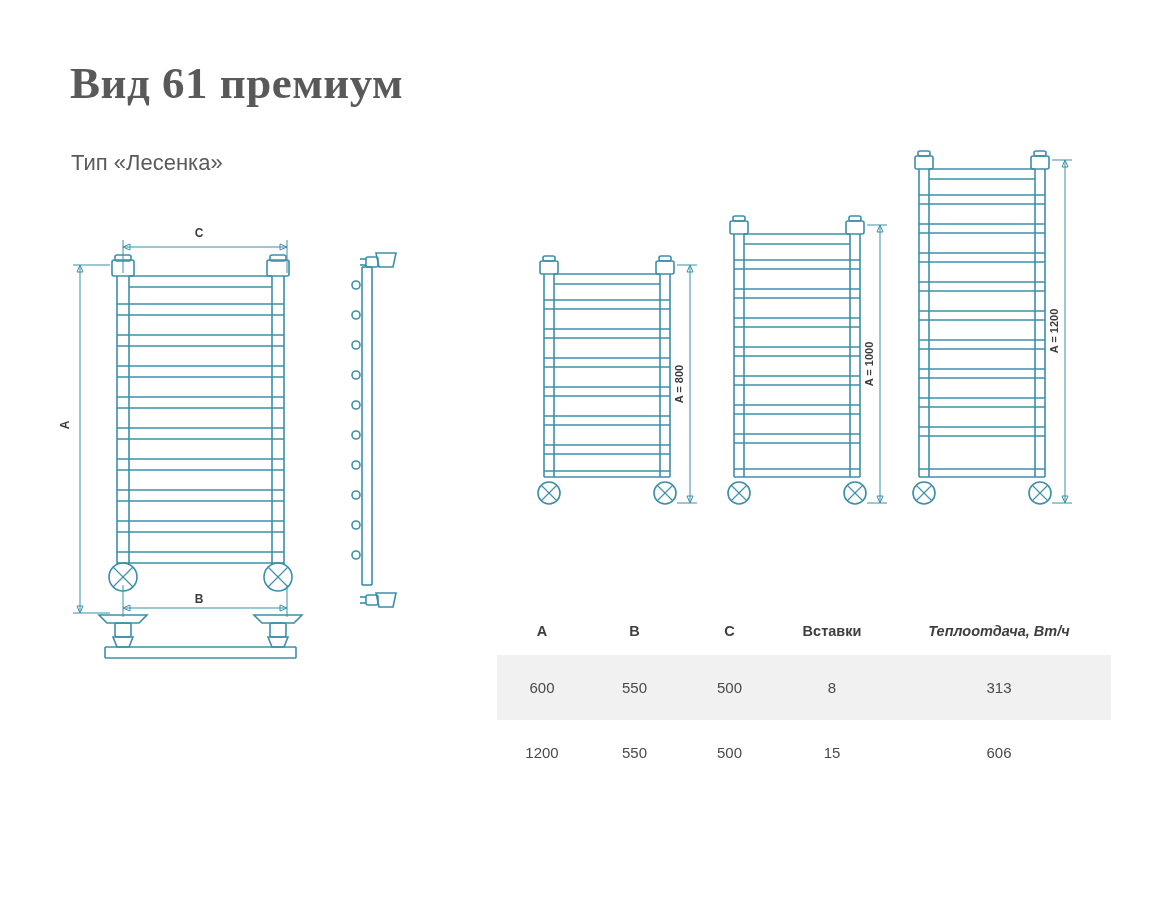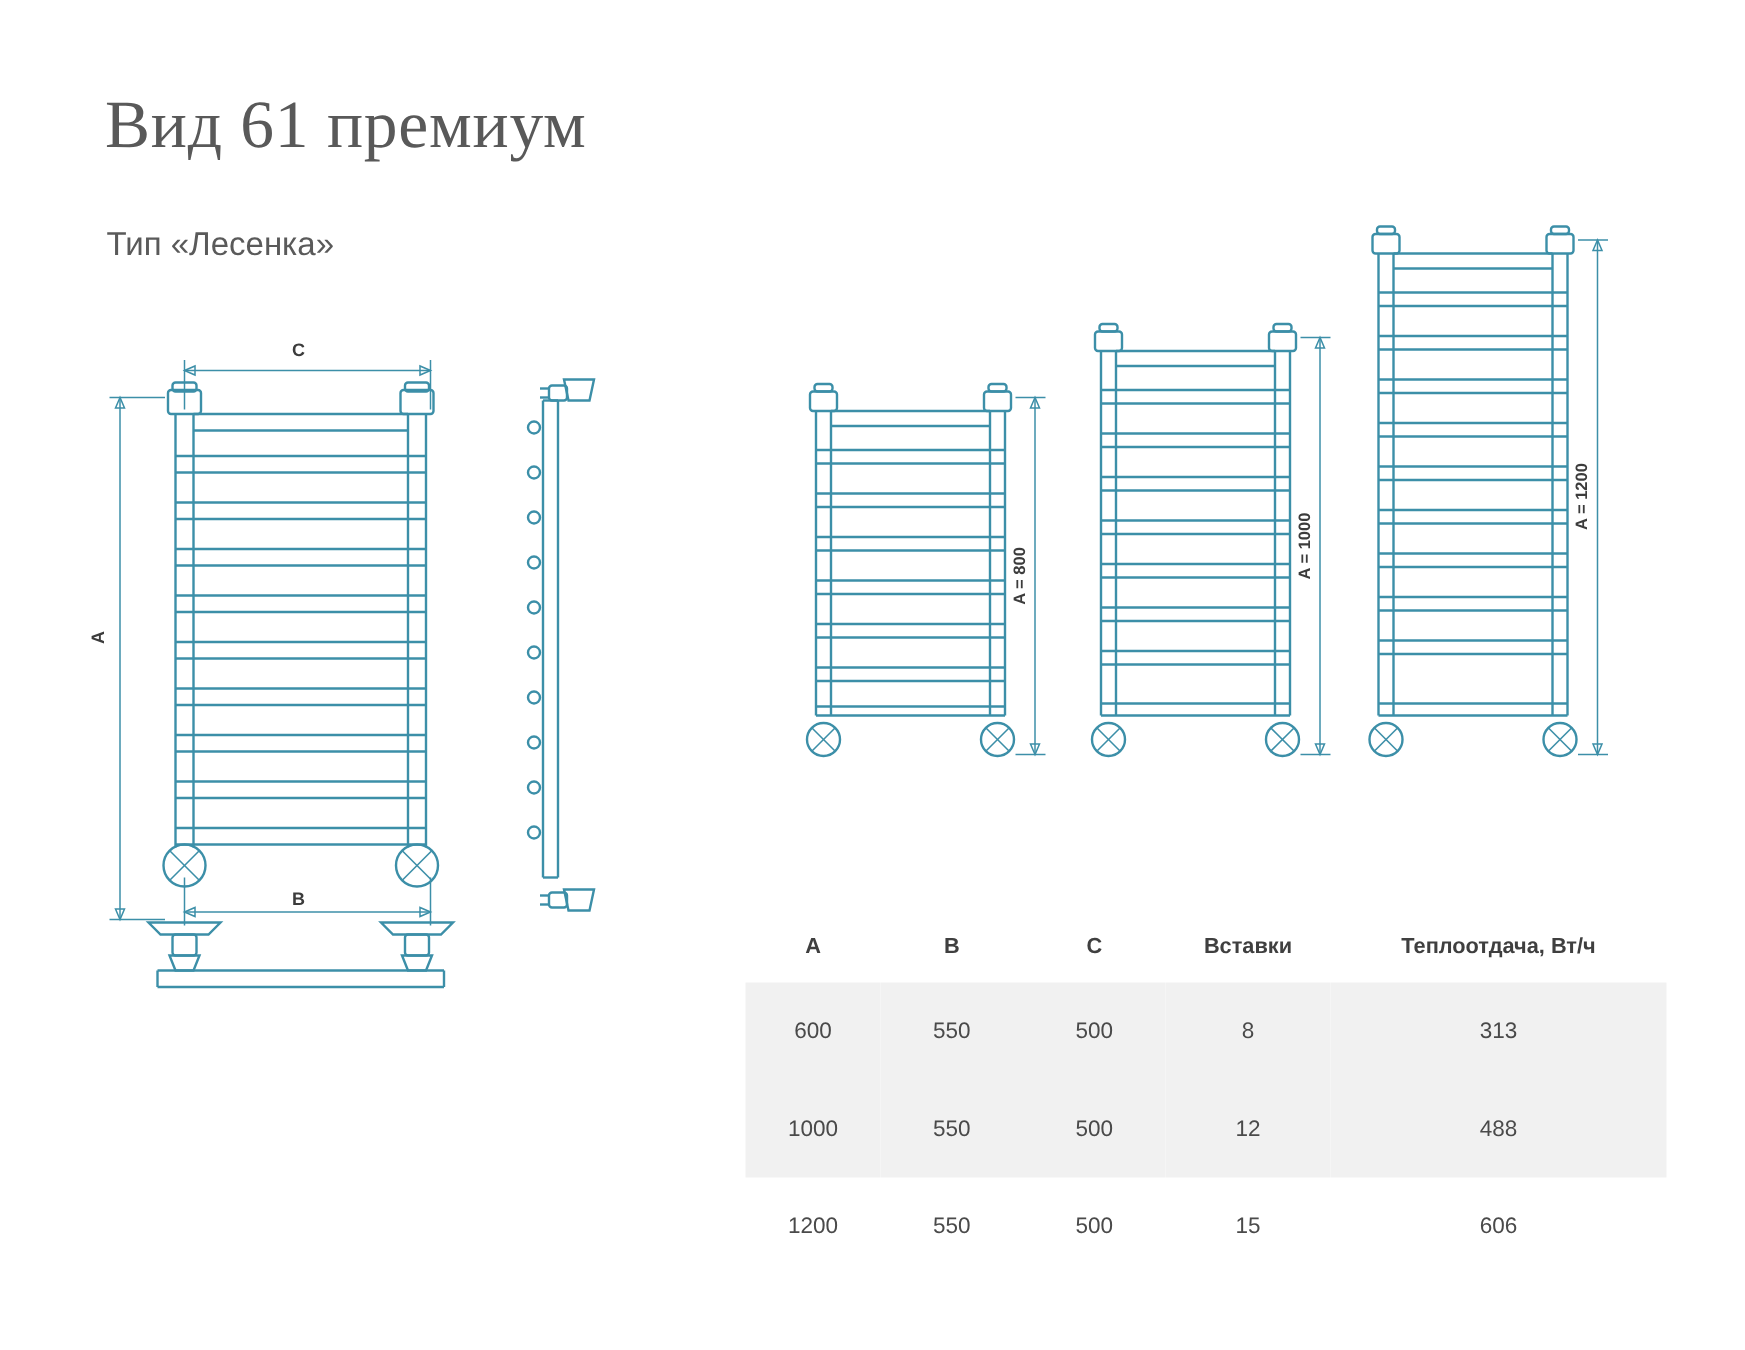--- a/index.html
+++ b/index.html
@@ -18,21 +18,21 @@
   .page {
     position: absolute;
     inset: 0;
   }
   #page-title {
     position: absolute;
     left: 70px;
     top: 57px;
     font-family: "Liberation Serif", serif;
     font-size: 45px;
-    font-weight: normal;
+    font-weight: bold;
     color: #595959;
     letter-spacing: 0.5px;
     white-space: nowrap;
   }
   #page-subtitle {
     position: absolute;
     left: 71px;
     top: 150px;
     font-size: 22px;
     color: #5a5a5a;
@@ -96,21 +96,21 @@
     font-size: 15px;
     border: none;
   }
   #spec-table tbody tr.alt td {
     background: #f1f1f1;
   }
   .col-a { width: 90px; }
   .col-b { width: 95px; }
   .col-c { width: 95px; }
   .col-ins { width: 110px; }
-  .col-heat { width: 224px; }
+  .col-heat { width: 224px; font-style: italic; }
 </style>
 </head>
 <body>
 
 <div class="page">
 
   <div id="page-title">Вид 61 премиум</div>
   <div id="page-subtitle">Тип «Лесенка»</div>
 
   <svg class="drawing" style="left:55px; top:225px;" width="260" height="475" viewBox="0 0 260 475">
@@ -376,27 +376,20 @@
       </tr>
     </thead>
     <tbody>
       <tr class="alt">
         <td>600</td>
         <td>550</td>
         <td>500</td>
         <td>8</td>
         <td>313</td>
       </tr>
-      <tr class="alt">
-        <td>1000</td>
-        <td>550</td>
-        <td>500</td>
-        <td>12</td>
-        <td>488</td>
-      </tr>
       <tr>
         <td>1200</td>
         <td>550</td>
         <td>500</td>
         <td>15</td>
         <td>606</td>
       </tr>
     </tbody>
   </table>
 

